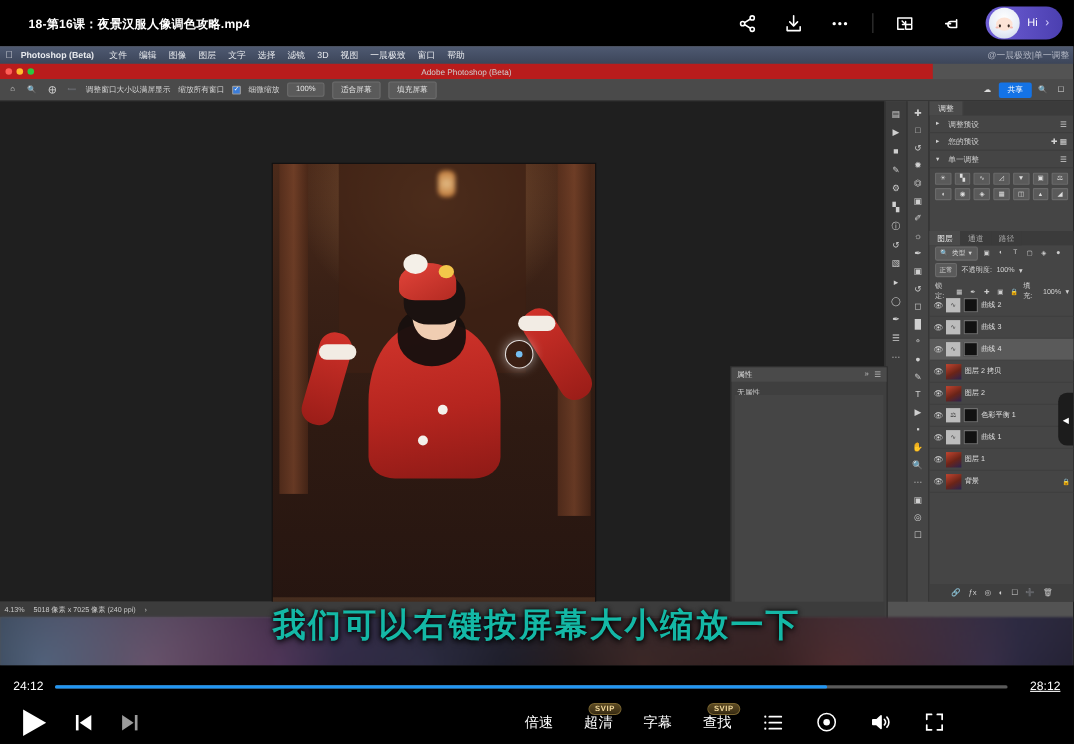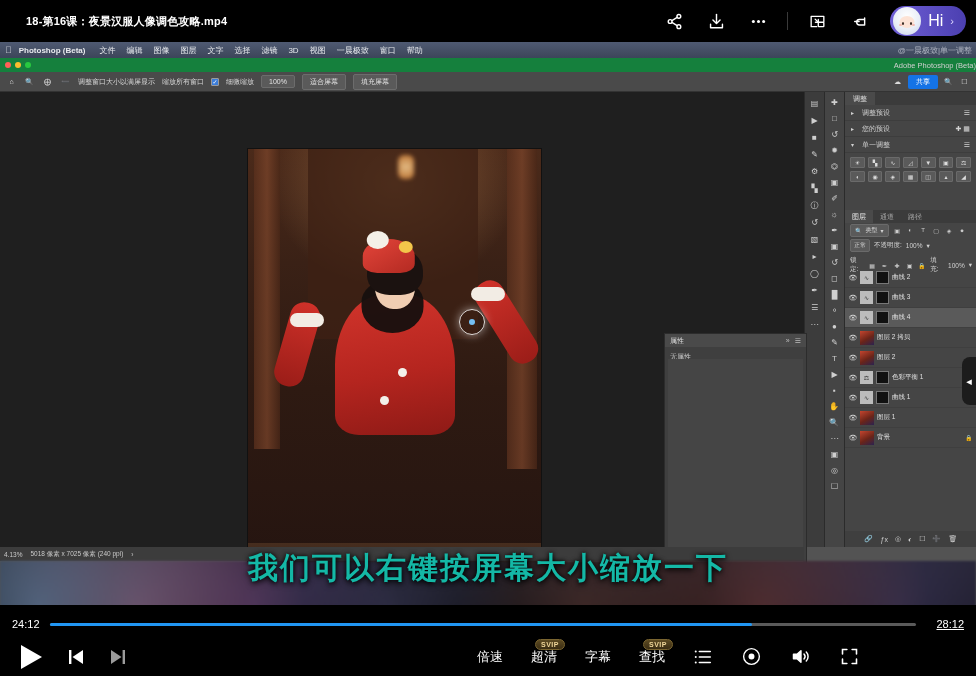--- a/index.html
+++ b/index.html
@@ -38,21 +38,21 @@
     position:relative; overflow:hidden; flex:0 0 auto;
   }
   #avatar .face{
     position:absolute; left:50%; top:52%; transform:translate(-50%,-50%);
     width:15px; height:12px; border-radius:50%; background:#fde3d6;
   }
   #avatar .eyeL,#avatar .eyeR{ position:absolute; top:53%; width:2px;height:3px;border-radius:50%;background:#3a2b24;}
   #avatar .eyeL{left:9px;} #avatar .eyeR{left:17px;}
   #avatar .cheek{position:absolute;top:60%;width:3px;height:2px;border-radius:50%;background:#f6b8ad;}
   #avatar .cheekL{left:6px;} #avatar .cheekR{left:19px;}
-  #hi-text{ font-size:16px; color:#fff; }
+  #hi-text{ font-size:10px; color:#fff; }
   #hi-arrow{ font-size:11px; color:#dcd7ff; }
 
   
   #ps{
     position:absolute; left:0; top:42px; width:976px; height:563px;
     background:#535353; overflow:hidden;
   }
   
   #ps-menubar{
     position:absolute; left:0; top:0; width:976px; height:16px;
@@ -62,22 +62,22 @@
   #ps-apple{ margin:0 7px 0 5px; font-size:9px; color:#e4e6ea; }
   #ps-appname{ font-weight:bold; margin-right:14px; font-size:8px; }
   .mb-item{ margin-right:11px; cursor:pointer; white-space:nowrap; }
   #ps-menu-right{
     margin-left:auto; padding-right:4px; font-size:8px; color:#bfc3cf;
     display:flex; align-items:center; gap:3px; opacity:.85;
   }
 
   
   #ps-titlebar{
-    position:absolute; left:0; top:16px; width:976px; height:14px;
-    background:#15803d; display:flex; align-items:center; justify-content:flex-end;
+    position:absolute; left:0; top:16px; width:848px; height:14px;
+    background:#b91c1c; display:flex; align-items:center; justify-content:center;
   }
   #ps-wintitle{ font-size:7.5px; color:#cfcfcf; }
   #ps-traffic{ position:absolute; left:5px; top:4px; display:flex; gap:4px; }
   .tl{ width:6px;height:6px;border-radius:50%; }
   .tl.r{background:#ff5f57;} .tl.y{background:#febc2e;} .tl.g{background:#28c840;}
 
   
   #ps-optionsbar{
     position:absolute; left:0; top:30px; width:976px; height:20px;
     background:#4a4a4a; display:flex; align-items:center; gap:7px;

